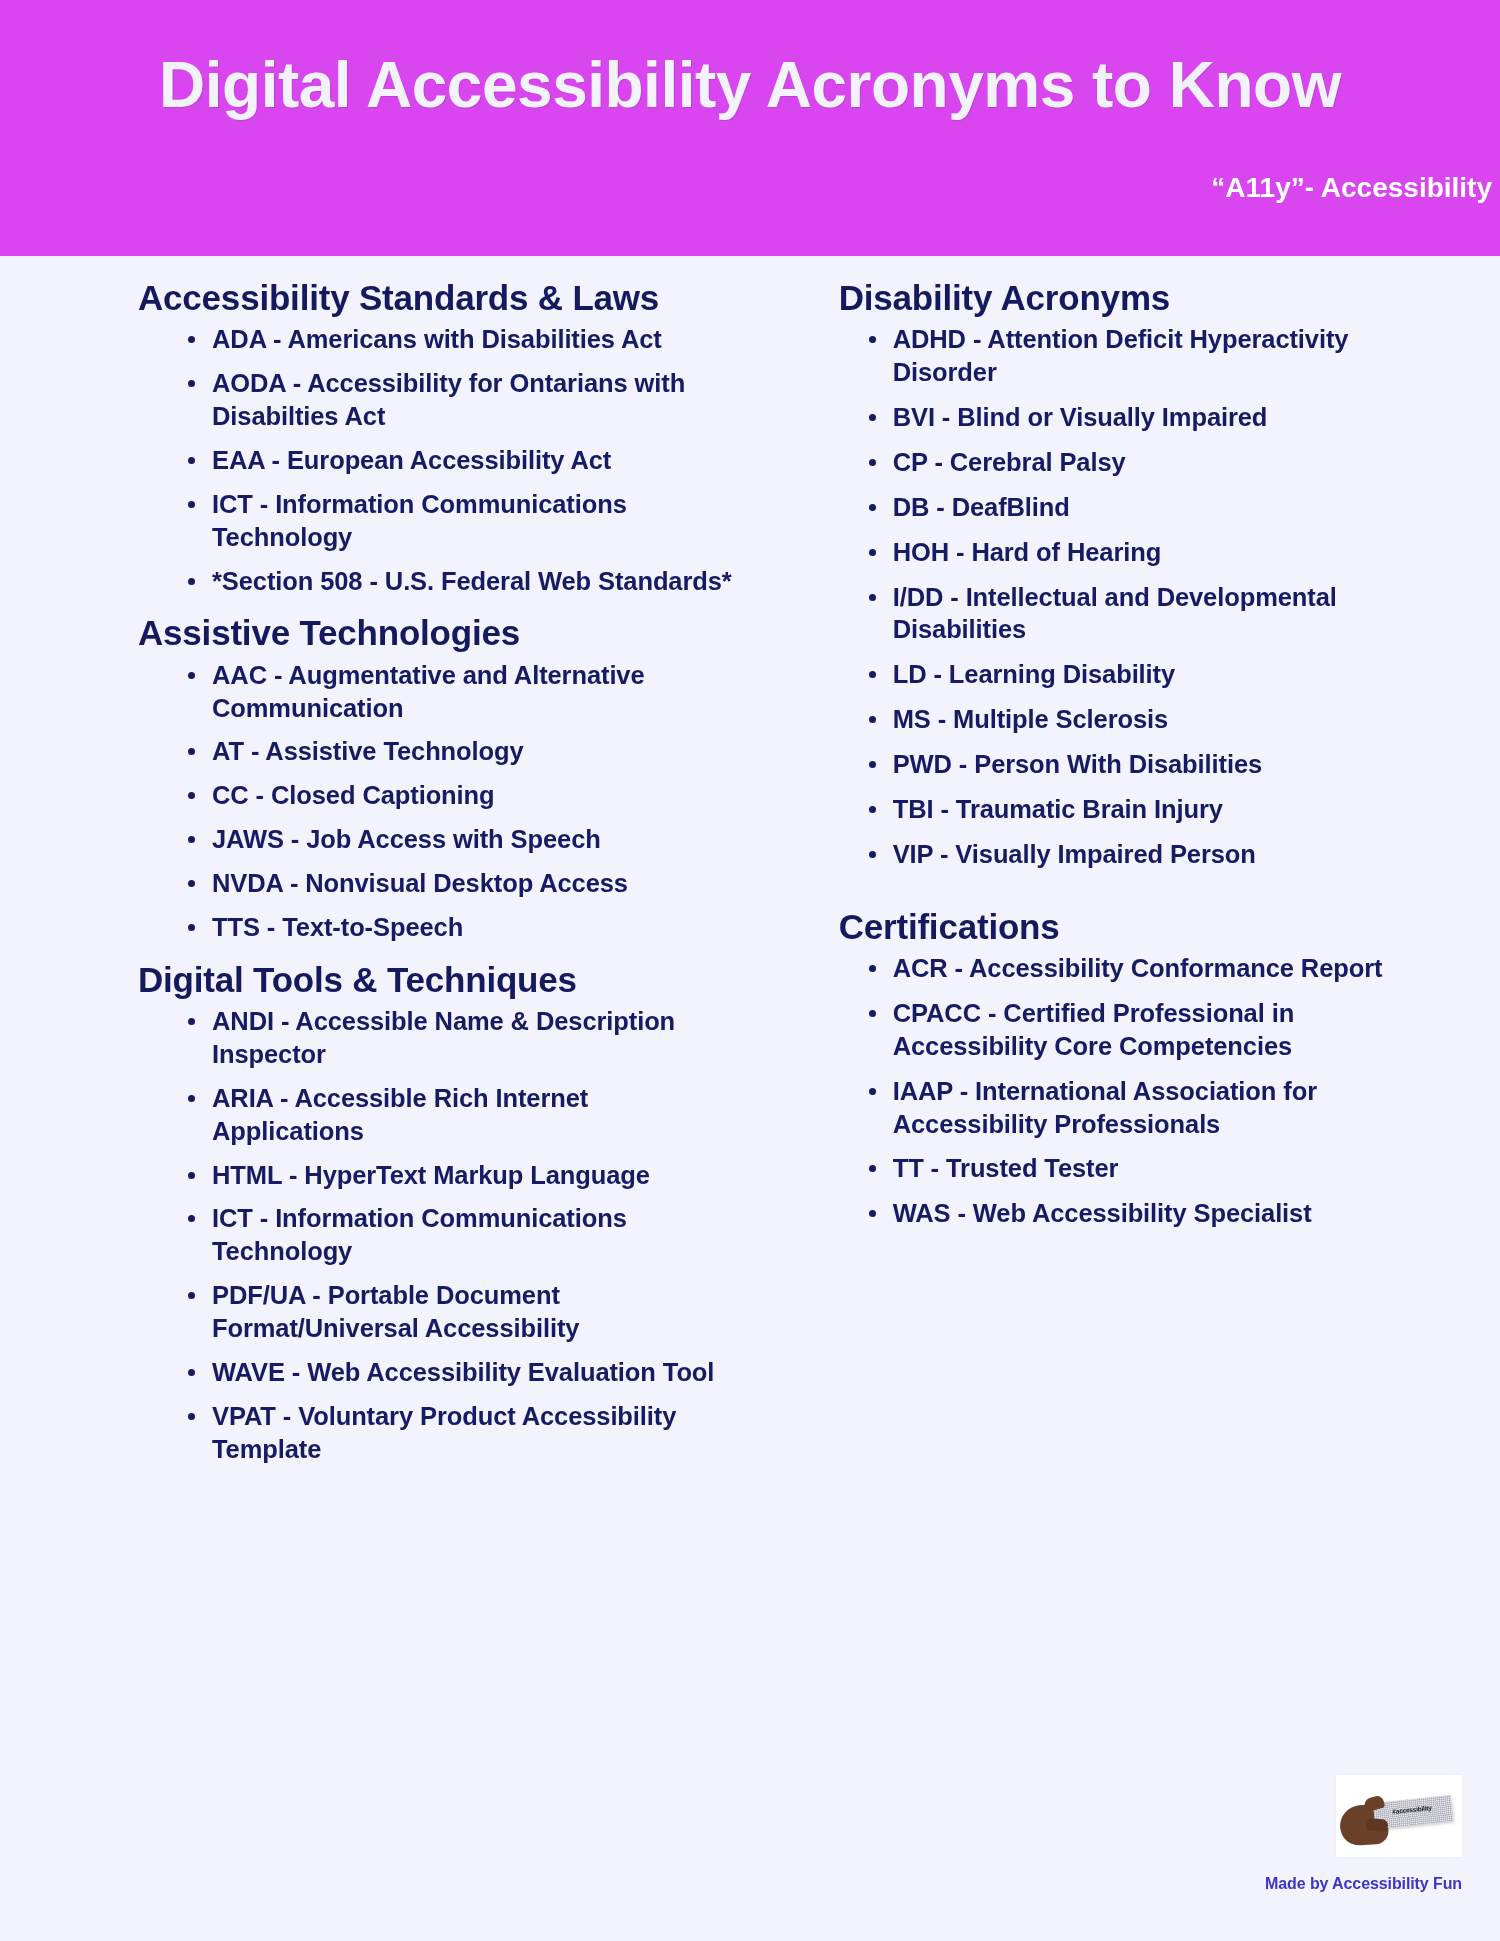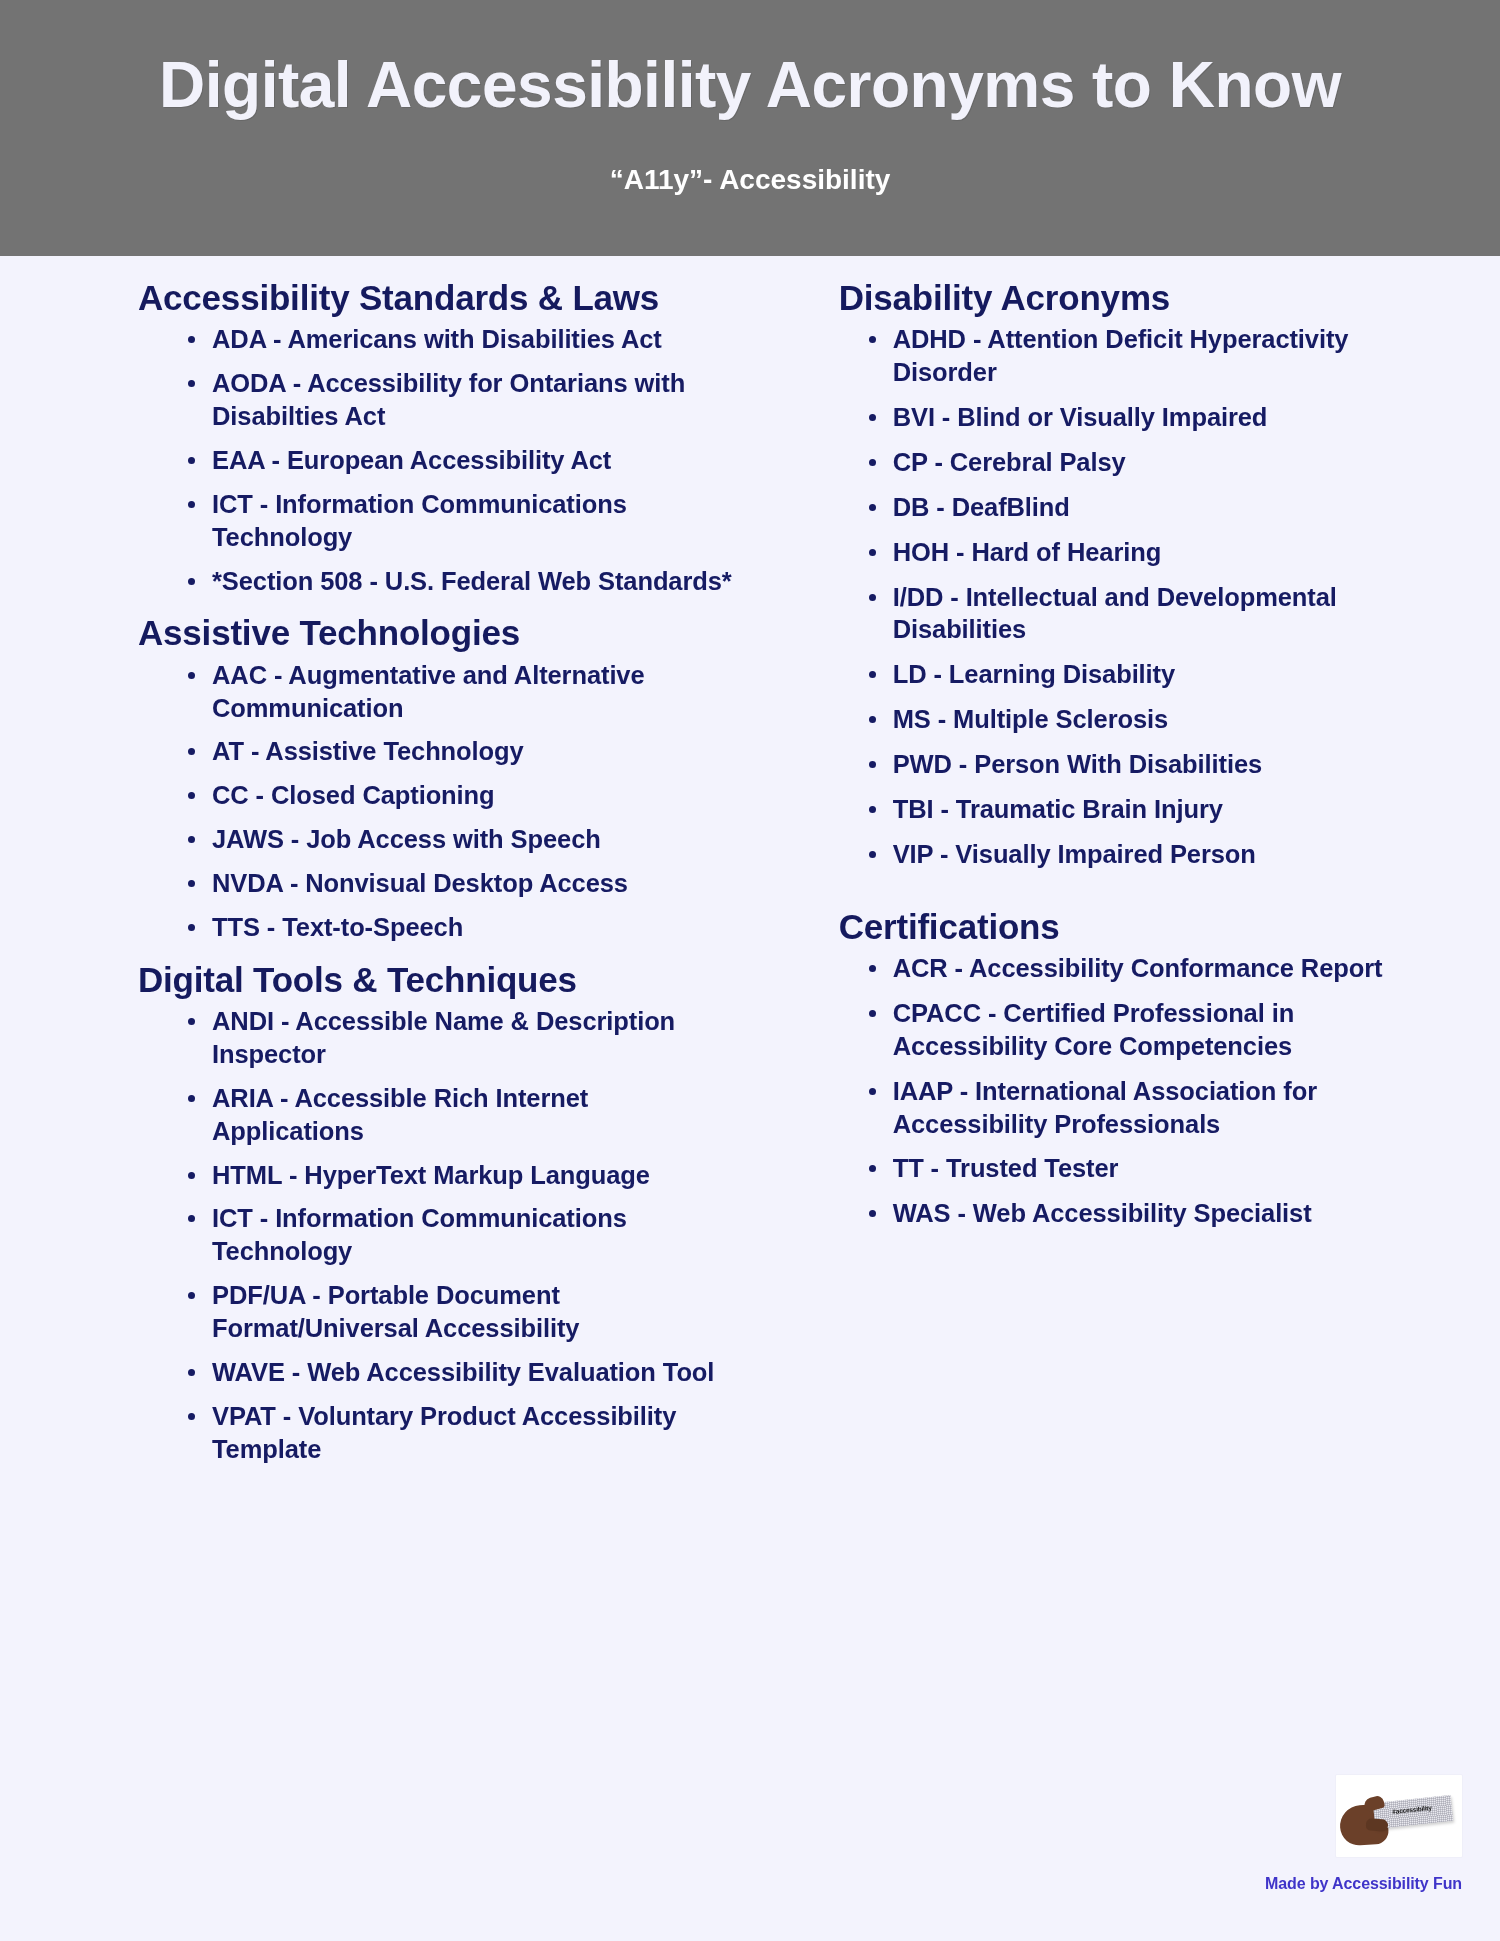--- a/index.html
+++ b/index.html
@@ -11,43 +11,44 @@
     width: 1500px;
     height: 1941px;
     background: #f3f3fd;
     font-family: "Liberation Sans", sans-serif;
     overflow: hidden;
     position: relative;
   }
 
   
   .header {
-    background: #737373;
+    background: #d946ef;
     height: 256px;
     box-sizing: border-box;
     padding-top: 52px;
     text-align: center;
     position: relative;
   }
   .header-title {
     color: #f2f2fb;
     font-size: 64px;
     font-weight: bold;
     letter-spacing: -0.5px;
     line-height: 1.05;
     margin: 0;
     text-shadow: 1px 1px 0 rgba(0,0,0,0.10);
   }
   .header-subtitle {
     color: #ffffff;
     font-size: 28px;
     font-weight: bold;
-    margin: 0;
+    margin: 8px;
     padding-top: 45px;
     letter-spacing: 0px;
+    text-align: right;
   }
 
   
   .content {
     display: flex;
     padding: 22px 40px 0 40px;
     box-sizing: border-box;
     align-items: flex-start;
     gap: 37px;
   }

